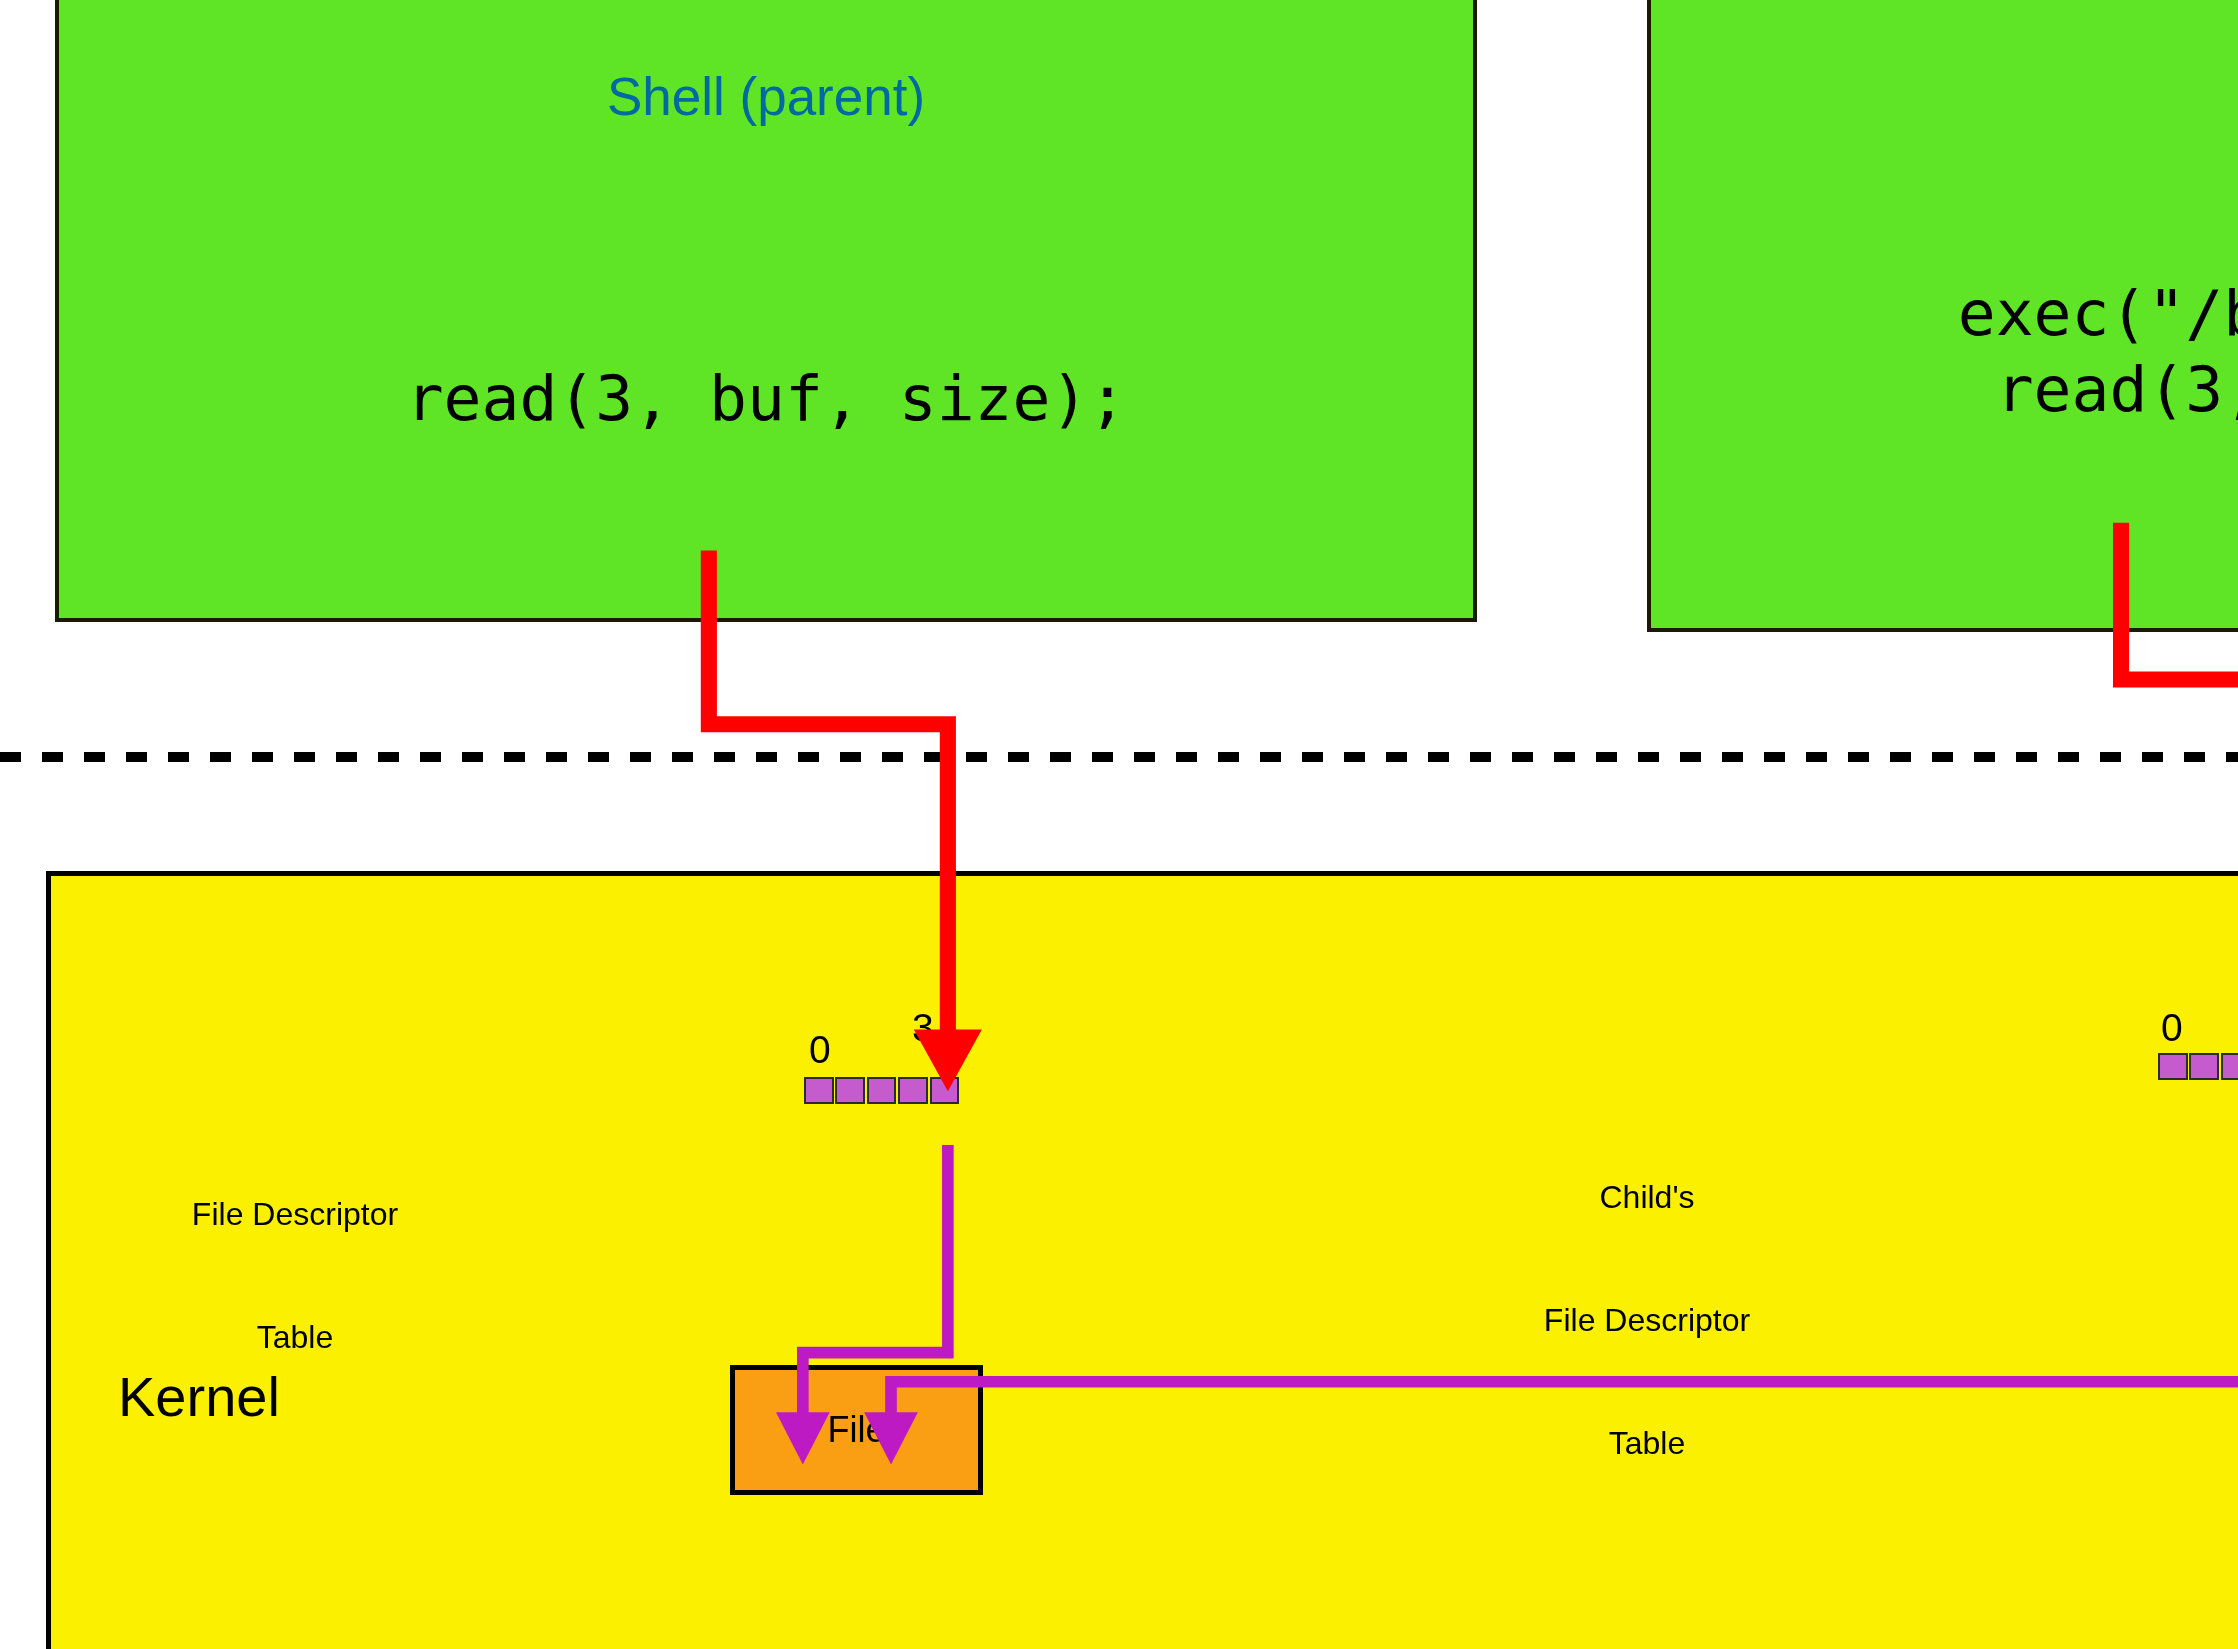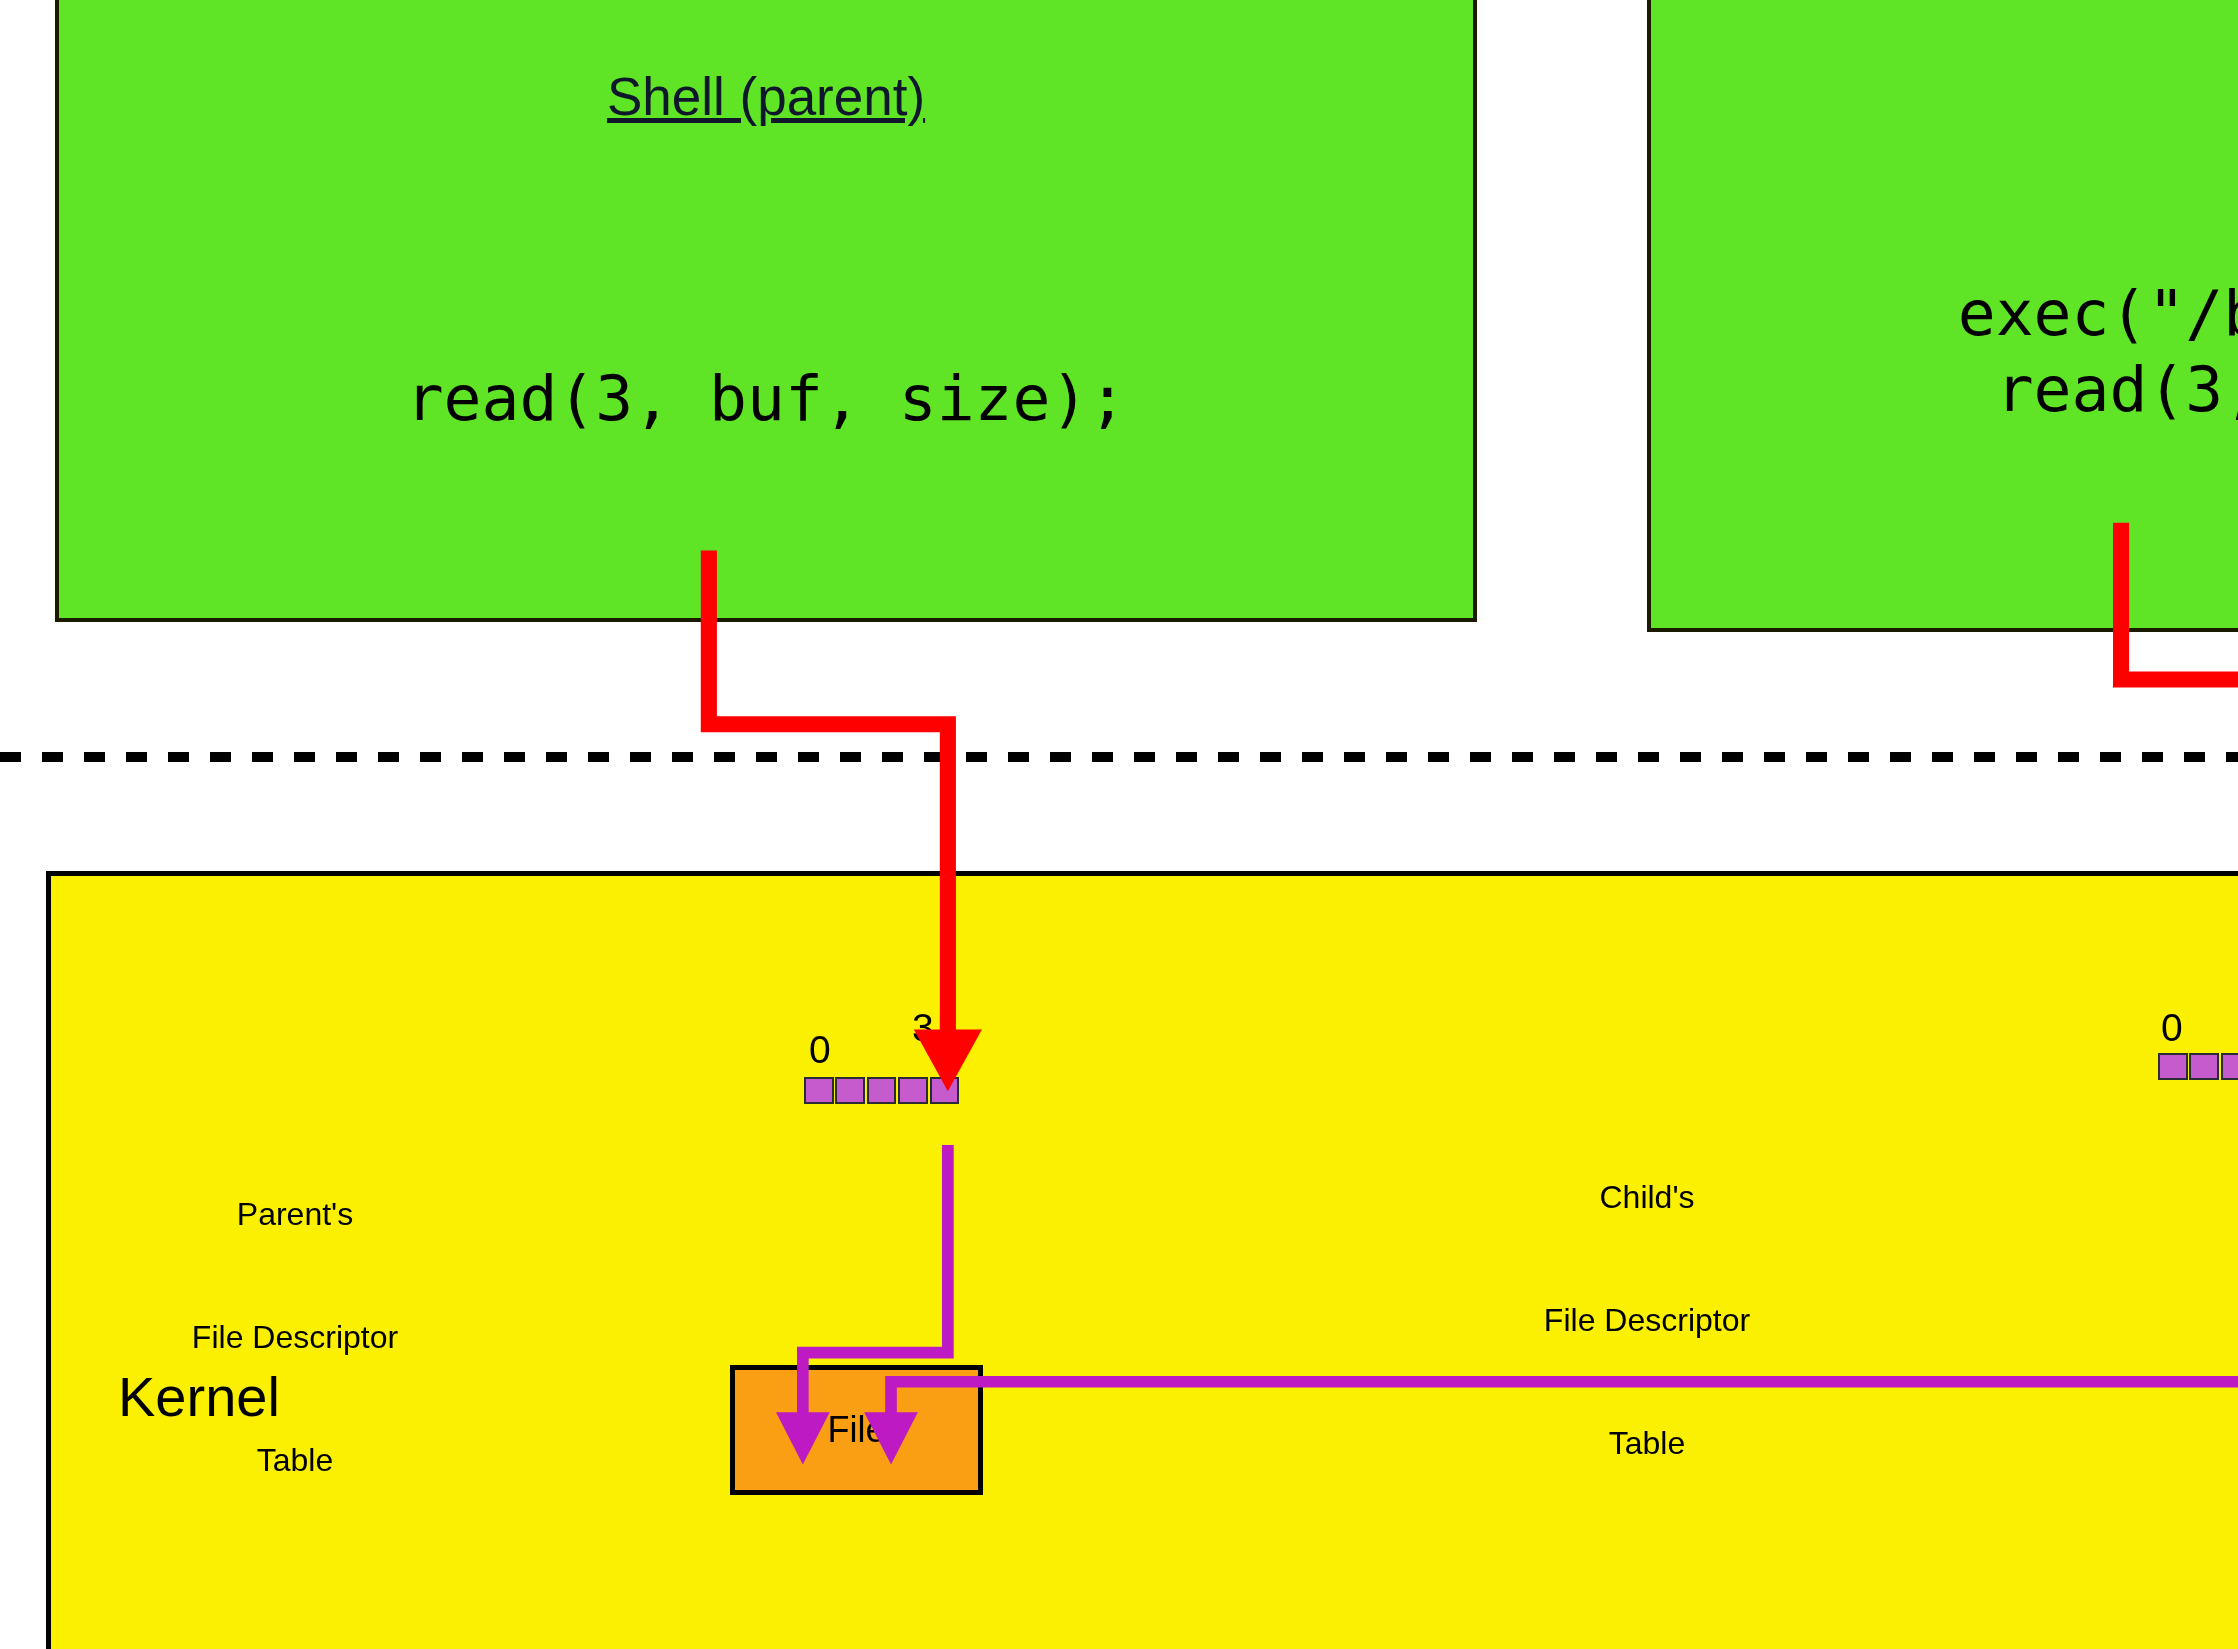--- a/index.html
+++ b/index.html
@@ -13,26 +13,25 @@
   .box{position:absolute;box-sizing:border-box;}
 
   
   .proc{
     border:4.5px solid #1a1a00;
     background:#5FE525;
   }
   .proc-title{
     position:absolute;left:0;right:0;
     text-align:center;
-    color:#0f172a;
+    color:#0369a1;
     font-size:53px;
     font-stretch:condensed;
     line-height:1;
     white-space:pre;
-    text-decoration:underline;
   }
   .proc-code{
     position:absolute;left:0;right:0;
     text-align:center;
     color:#000;
     font-family:"DejaVu Sans Mono","Liberation Mono",monospace;
     line-height:1.22;
     white-space:pre;
   }
 
@@ -99,21 +98,20 @@
     <div class="proc-code" style="top:354px;font-size:63px;">read(3, buf, size);</div>
   </div>
 
   <div class="dashed" style="top:752px;"></div>
 
   <div class="box kernel" style="left:46px;top:871px;width:3054px;height:784px;">
 
     <div class="kernel-label" style="left:67px;top:493px;">Kernel</div>
 
     <div class="fdt-caption" style="left:49px;top:236px;width:390px;">
-      <div>Parent's</div>
       <div>File Descriptor</div>
       <div>Table</div>
     </div>
 
     <div class="idx" style="left:758px;top:154px;">0</div>
     <div class="idx" style="left:861px;top:132px;">3</div>
 
     <div class="fdt" style="left:753px;top:201px;">
       <div class="fdcell" style="width:29.6px;height:27px;"></div>
       <div class="fdcell" style="width:29.6px;height:27px;"></div>

